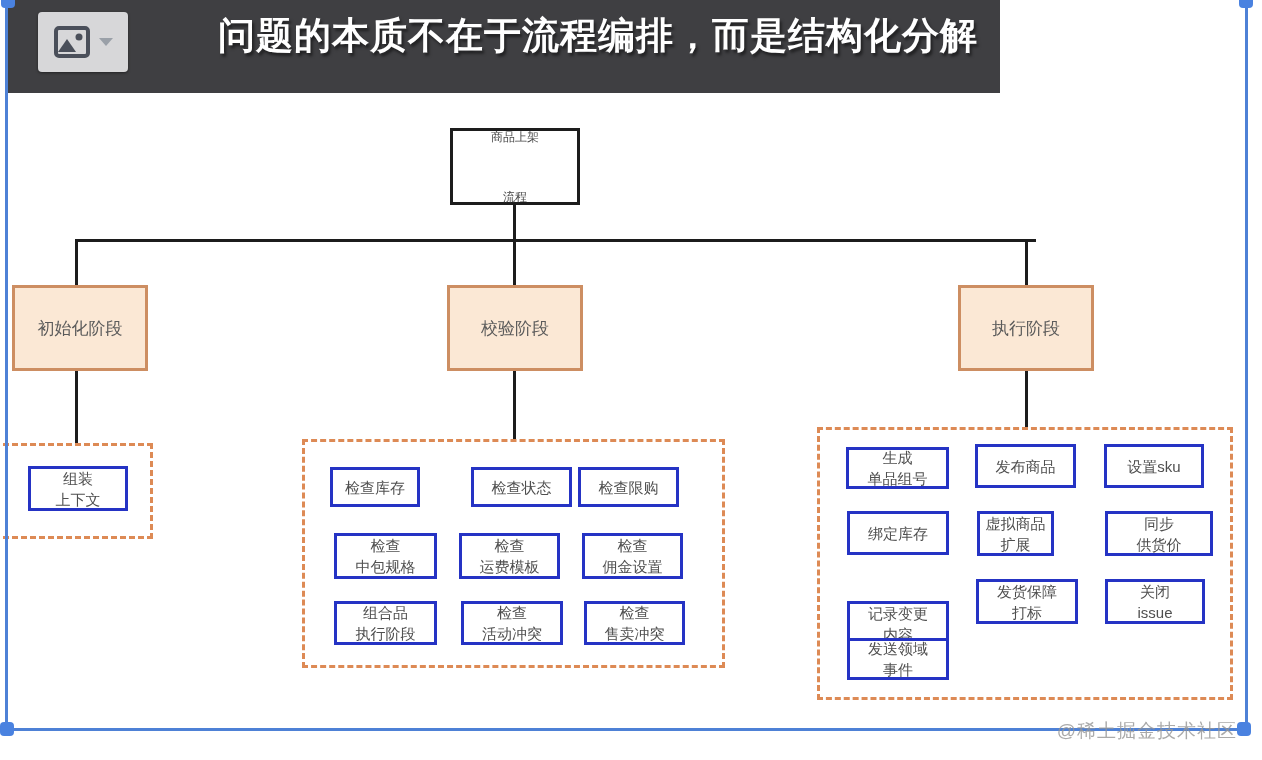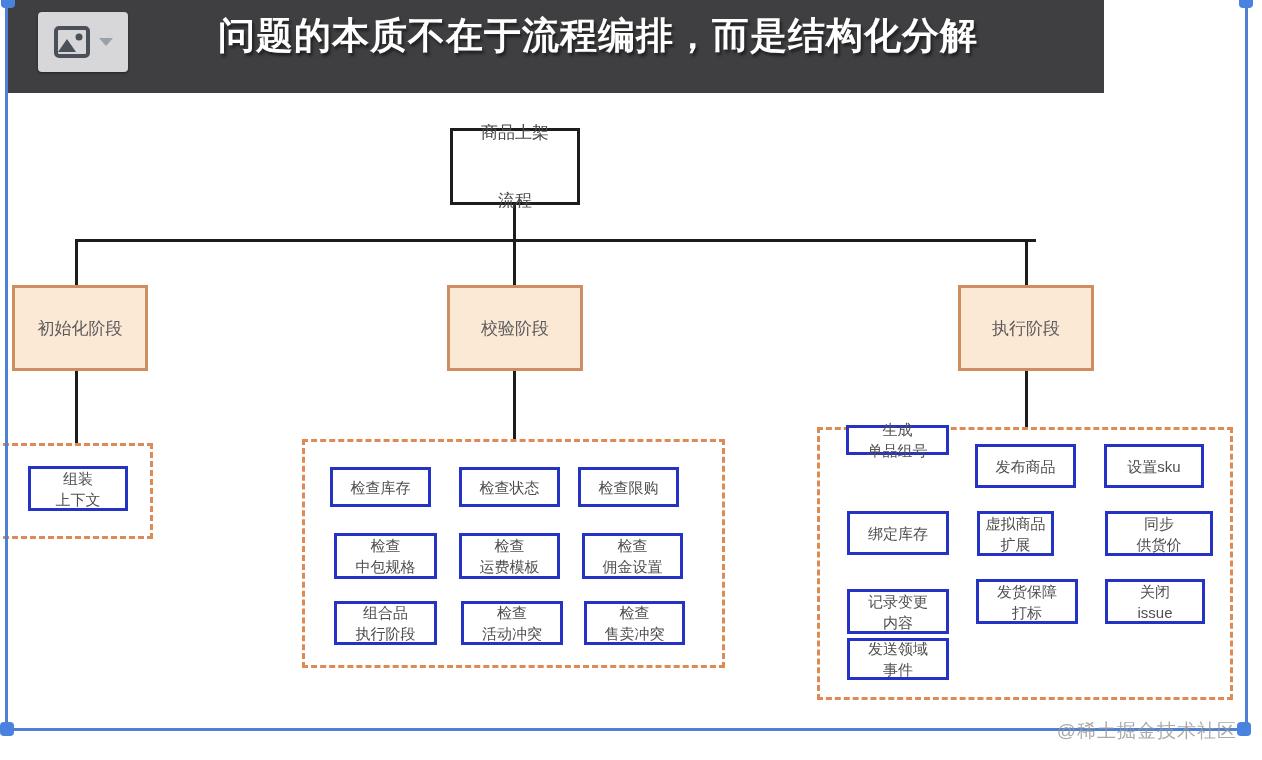--- a/index.html
+++ b/index.html
@@ -4,35 +4,35 @@
 <style>
   * { margin:0; padding:0; box-sizing:border-box; }
   body { font-family:"Liberation Sans","DejaVu Sans",sans-serif; background:#fff; }
   .stage { position:relative; width:1262px; height:760px; background:#fff; overflow:hidden; }
 
   
   .sel-line { position:absolute; background:#4e81d6; z-index:40; }
   .handle { position:absolute; width:14px; height:14px; background:#4a82e0; border-radius:4px; z-index:50; }
 
   
-  .header { position:absolute; left:8px; top:0; width:1096px; height:93px; background:#3f3f42; z-index:5; }
+  .header { position:absolute; left:8px; top:0; width:992px; height:93px; background:#3f3f42; z-index:5; }
   .tool-btn { position:absolute; left:38px; top:12px; width:90px; height:60px; background:#d7d7d9;
               border-radius:4px; box-shadow:0 1px 3px rgba(0,0,0,.45); display:flex; align-items:center;
               justify-content:center; gap:9px; z-index:6; }
   .tool-btn svg { display:block; }
   .dd-tri { width:0; height:0; border-left:7px solid transparent; border-right:7px solid transparent;
             border-top:8px solid #9aa0a8; }
   .title { position:absolute; left:210px; top:11px; font-size:37px; font-weight:bold; color:#fff;
            letter-spacing:1px; text-shadow:2px 3px 3px rgba(0,0,0,.5); white-space:nowrap; z-index:6; }
 
   
   .image-area { position:absolute; left:8px; top:93px; width:1236px; height:636px; background:#fff; }
   .node { position:absolute; display:flex; flex-direction:column; align-items:center; justify-content:center;
           text-align:center; background:#fff; color:#4f4f4f; z-index:10; }
-  .root-node { border:3px solid #1d1d1d; font-size:17px; line-height:1.5; color:#4a4a4a;gap:42px; }
+  .root-node { border:3px solid #1d1d1d; font-size:12px; line-height:1.5; color:#4a4a4a;gap:42px; }
   .phase { background:#fbe8d5; border:3px solid #cd8e62; font-size:17px; color:#5b5b5b; }
   .task { border:3px solid #2533c4; font-size:15px; line-height:1.4; color:#4f4f4f; }
   .group { position:absolute; border:3px dashed #dd8a55; z-index:4; }
   .cline { position:absolute; background:#1c1c1c; z-index:3; }
 
   .watermark { position:absolute; right:25px; top:718px; font-size:19px; color:#969696; opacity:.8;
                z-index:60; letter-spacing:1px;text-align:center; }
 </style>
 </head>
 <body>
@@ -80,25 +80,25 @@
       <span>执行阶段</span>
     </div>
 
     <div class="group" style="left:-23px;top:350px;width:168px;height:96px"></div>
     <div class="node task" style="left:20px;top:373px;width:100px;height:45px">
       <span>组装</span>
       <span>上下文</span>
     </div>
 
     <div class="group" style="left:294px;top:346px;width:423px;height:229px"></div>
-    <div class="node task" style="left:322px;top:374px;width:101px;height:40px">
+    <div class="node task" style="left:322px;top:374px;width:90px;height:40px">
       <span>检查库存</span>
       <span></span>
     </div>
-    <div class="node task" style="left:451px;top:374px;width:101px;height:40px">
+    <div class="node task" style="left:463px;top:374px;width:101px;height:40px">
       <span>检查状态</span>
       <span></span>
     </div>
     <div class="node task" style="left:570px;top:374px;width:101px;height:40px">
       <span>检查限购</span>
       <span></span>
     </div>
     <div class="node task" style="left:326px;top:440px;width:103px;height:46px">
       <span>检查</span>
       <span>中包规格</span>
@@ -118,21 +118,21 @@
     <div class="node task" style="left:453px;top:508px;width:102px;height:44px">
       <span>检查</span>
       <span>活动冲突</span>
     </div>
     <div class="node task" style="left:576px;top:508px;width:101px;height:44px">
       <span>检查</span>
       <span>售卖冲突</span>
     </div>
 
     <div class="group" style="left:809px;top:334px;width:416px;height:273px"></div>
-    <div class="node task" style="left:838px;top:332px;width:103px;height:30px">
+    <div class="node task" style="left:838px;top:354px;width:103px;height:42px">
       <span>生成</span>
       <span>单品组号</span>
     </div>
     <div class="node task" style="left:967px;top:351px;width:101px;height:44px">
       <span>发布商品</span>
       <span></span>
     </div>
     <div class="node task" style="left:1096px;top:351px;width:100px;height:44px">
       <span>设置sku</span>
       <span></span>
@@ -142,21 +142,21 @@
       <span></span>
     </div>
     <div class="node task" style="left:969px;top:418px;width:77px;height:45px">
       <span>虚拟商品</span>
       <span>扩展</span>
     </div>
     <div class="node task" style="left:1097px;top:418px;width:108px;height:45px">
       <span>同步</span>
       <span>供货价</span>
     </div>
-    <div class="node task" style="left:839px;top:496px;width:102px;height:45px">
+    <div class="node task" style="left:839px;top:508px;width:102px;height:45px">
       <span>记录变更</span>
       <span>内容</span>
     </div>
     <div class="node task" style="left:968px;top:486px;width:102px;height:45px">
       <span>发货保障</span>
       <span>打标</span>
     </div>
     <div class="node task" style="left:1097px;top:486px;width:100px;height:45px">
       <span>关闭</span>
       <span>issue</span>

